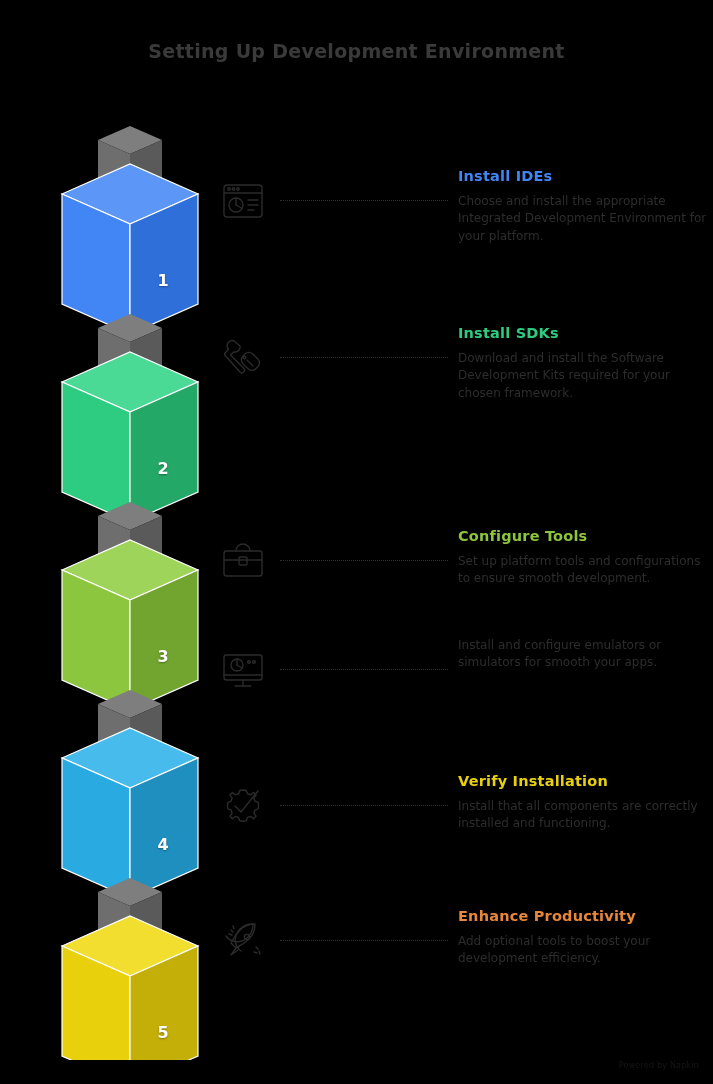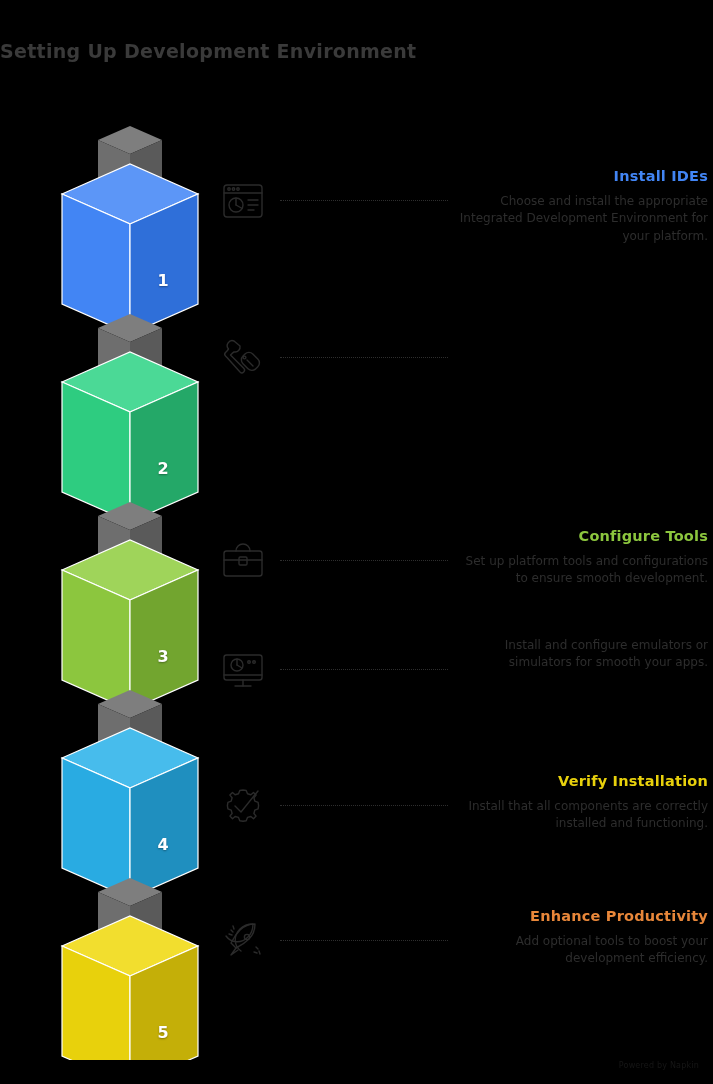--- a/index.html
+++ b/index.html
@@ -11,20 +11,21 @@
     font-family: "DejaVu Sans", "Liberation Sans", sans-serif;
     overflow: hidden;
     position: relative;
   }
 
   #page-title {
     position: absolute;
     top: 40px;
     left: 0;
     width: 713px;
+    text-align: center;
     font-size: 19px;
     font-weight: bold;
     color: #3a3a3a;
     letter-spacing: 0.3px;
   }
 
   
   #tower {
     position: absolute;
     left: 0;
@@ -69,21 +70,20 @@
     width: 168px;
     height: 1px;
     border-top: 1px dotted #2e2e2e;
   }
 
   .row-text {
     position: absolute;
     left: 246px;
     top: 0;
     width: 250px;
-    text-align: right;
   }
 
   .row-title {
     font-size: 14.5px;
     font-weight: bold;
     letter-spacing: 0.2px;
     margin-bottom: 9px;
   }
 
   .row-desc {
@@ -210,20 +210,24 @@
     <div class="row" style="top: 325px;">
       <div class="row-icon">
         <svg width="46" height="46" viewBox="0 0 46 46" fill="none" stroke="#2b2b2b" stroke-width="1.4" stroke-linecap="round" stroke-linejoin="round">
     <path d="M14 6 a5 5 0 0 0 -5.5 8 L7 16 l-1.5 1.5 a2.5 2.5 0 0 0 0 3.5 l1.5 1.5 L20 37 a2.6 2.6 0 0 0 3.7 -3.7 L10.5 20 l1.6-1.6 2 -1.5 A5 5 0 0 0 20 11 z"></path>
     <path d="M25 19 a5.5 5.5 0 0 1 7.8 0 l5 5 a5.5 5.5 0 0 1 0 7.8 l-2 2 a5.5 5.5 0 0 1 -7.8 0 l-5 -5 a5.5 5.5 0 0 1 0 -7.8 z"></path>
     <line x1="27" y1="25" x2="33" y2="31"></line>
     <circle cx="24.5" cy="22.5" r="1.4"></circle>
         </svg>
       </div>
       <div class="dotted"></div>
+      <div class="row-text">
+        <div class="row-title" style="color:#2ECC80">Install SDKs</div>
+        <div class="row-desc">Download and install the Software Development Kits required for your chosen framework.</div>
+      </div>
     </div>
     <div class="row" style="top: 480px; margin-top: 48px;">
       <div class="row-icon">
         <svg width="46" height="46" viewBox="0 0 46 46" fill="none" stroke="#2b2b2b" stroke-width="1.4" stroke-linecap="round" stroke-linejoin="round">
     <path d="M16 13 a7 7 0 0 1 14 0"></path>
     <rect x="4" y="13" width="38" height="25" rx="2.5"></rect>
     <line x1="4" y1="22" x2="42" y2="22"></line>
     <rect x="19" y="19" width="8" height="8" rx="1.2"></rect>
         </svg>
       </div>

